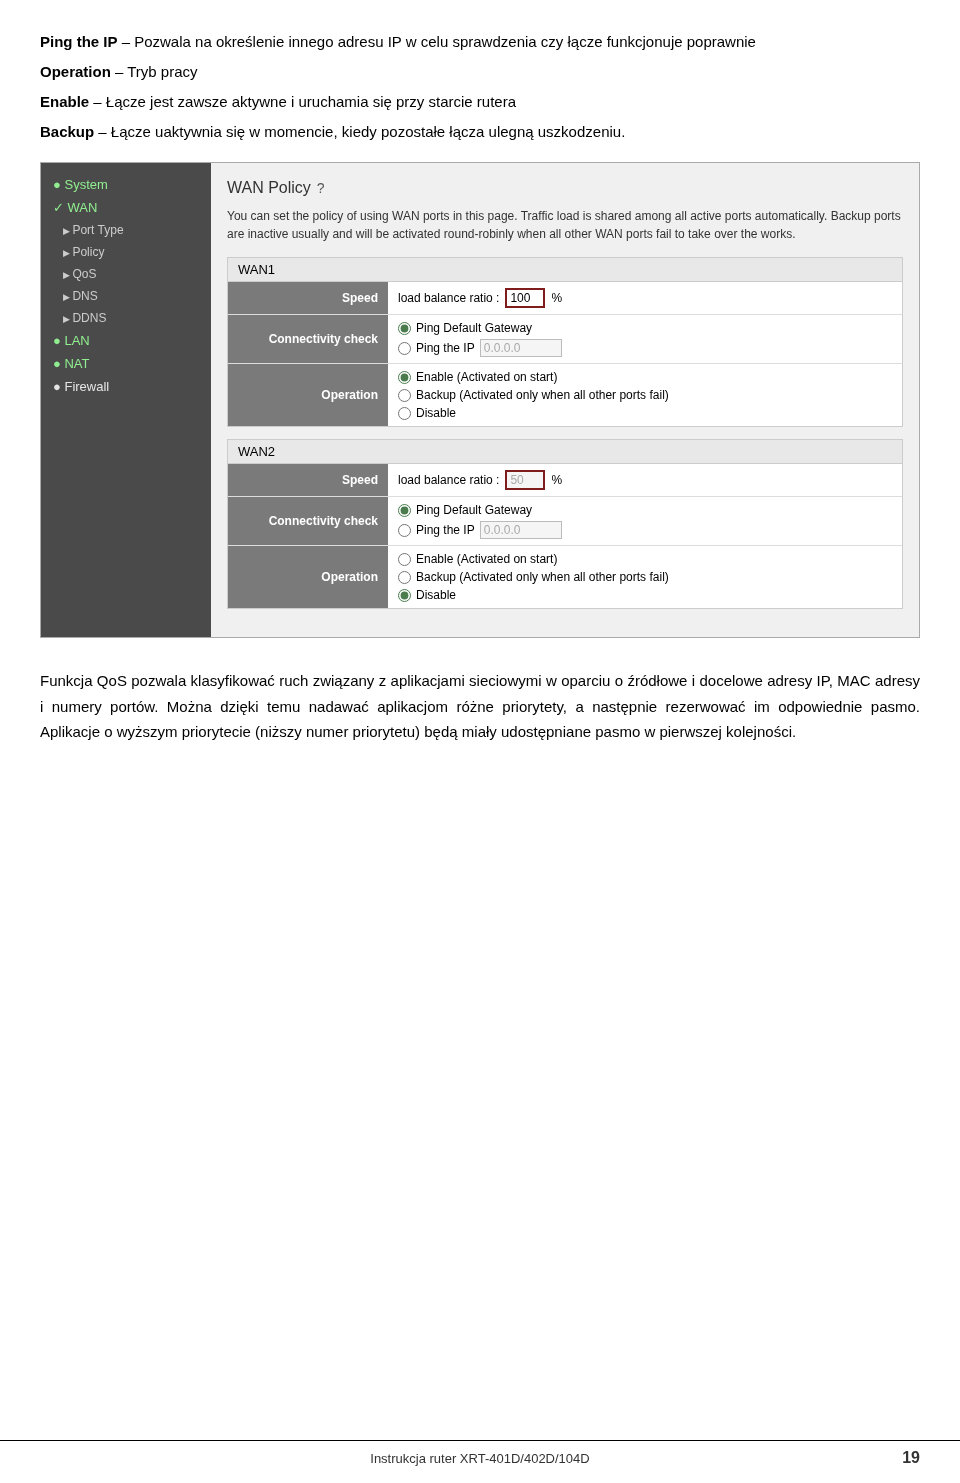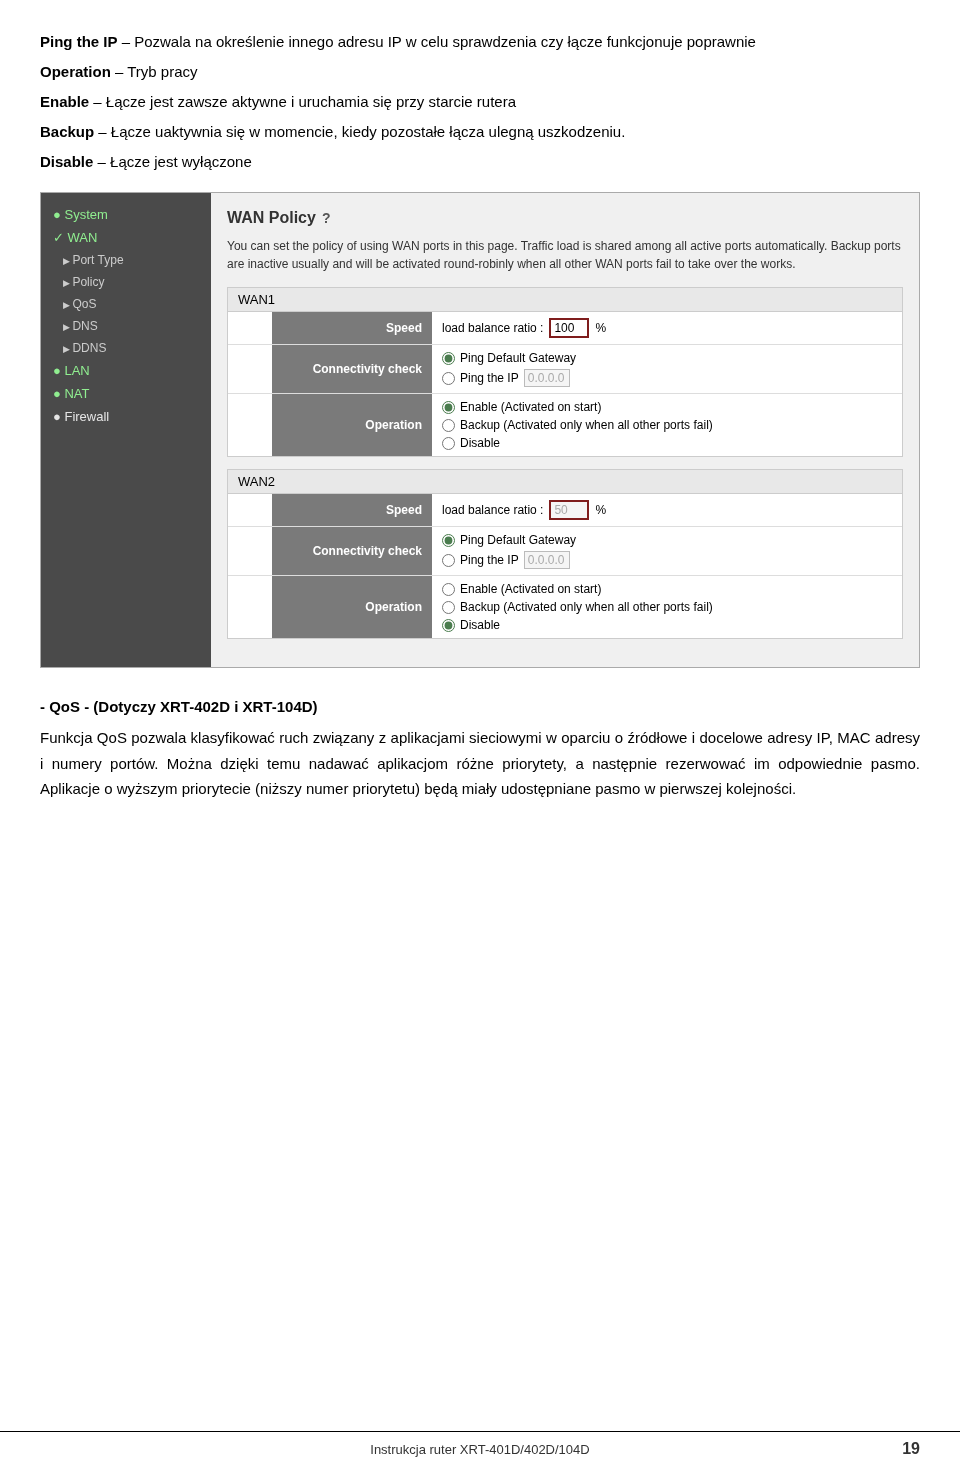--- a/index.html
+++ b/index.html
@@ -76,21 +76,21 @@
 
     
     .content-area {
       flex: 1;
       padding: 16px;
       background: #f0f0f0;
     }
 
     .page-title {
       font-size: 16px;
-      font-weight: bold;
+      font-weight: normal;
       color: #333;
       margin-bottom: 10px;
       display: flex;
       align-items: center;
       gap: 6px;
     }
 
     .title-icon {
       font-size: 14px;
       color: #555;
@@ -135,21 +135,20 @@
       background: #7a7a7a;
       color: #fff;
       font-size: 12px;
       font-weight: bold;
       display: flex;
       align-items: center;
       justify-content: flex-end;
       padding-right: 10px;
       padding: 6px 10px 6px 6px;
       text-align: center;
-      margin-left: 44px;
     }
 
     .row-content {
       flex: 1;
       padding: 6px 10px;
       display: flex;
       align-items: center;
       gap: 8px;
       font-size: 12px;
       flex-wrap: wrap;
@@ -169,21 +168,21 @@
     }
 
     .speed-input {
       width: 40px;
       border: 2px solid #7f1d1d;
       padding: 1px 3px;
       font-size: 12px;
     }
 
     .ip-input {
-      width: 46px;
+      width: 82px;
       border: 1px solid #bbb;
       padding: 1px 3px;
       font-size: 12px;
       color: #aaa;
       background: #f5f5f5;
     }
 
     .radio-row {
       display: flex;
       align-items: center;
@@ -209,21 +208,21 @@
     .body-text {
       font-size: 15px;
       line-height: 1.7;
       text-align: justify;
       margin-bottom: 10px;
     }
 
     
     .footer {
       position: absolute;
-      bottom: 17px;
+      bottom: 8px;
       left: 0;
       right: 0;
       border-top: 1px solid #000;
       display: flex;
       justify-content: flex-end;
       align-items: center;
       padding: 8px 40px;
       font-size: 13px;
       color: #333;
     }
@@ -251,23 +250,20 @@
     </p>
     <p>
       <span class="bold">Operation</span><span> – Tryb pracy</span>
     </p>
     <p>
       <span class="bold">Enable</span><span> – Łącze jest zawsze aktywne i uruchamia się przy starcie rutera</span>
     </p>
     <p>
       <span class="bold">Backup</span><span> – Łącze uaktywnia się w momencie, kiedy pozostałe łącza ulegną uszkodzeniu.</span>
     </p>
-    <p>
-      <span class="bold">Disable</span><span> – Łącze jest wyłączone</span>
-    </p>
   </div>
 
   <div class="main-panel">
 
     <div class="sidebar">
       <div class="sidebar-item active">● System</div>
       <div class="sidebar-item selected">✓ WAN</div>
       <div class="sidebar-item sub">Port Type</div>
       <div class="sidebar-item sub">Policy</div>
       <div class="sidebar-item sub">QoS</div>
@@ -378,21 +374,20 @@
               <span>Disable</span>
             </div>
           </div>
         </div>
       </div>
 
     </div>
   </div>
 
   <div>
-    <div class="section-heading">- QoS -  (Dotyczy XRT-402D i XRT-104D)</div>
     <div class="body-text">Funkcja QoS pozwala klasyfikować ruch związany z aplikacjami sieciowymi w oparciu o źródłowe i docelowe adresy IP, MAC adresy i numery portów. Można dzięki temu nadawać aplikacjom różne priorytety, a następnie rezerwować im odpowiednie pasmo. Aplikacje o wyższym priorytecie (niższy numer priorytetu) będą miały udostępniane pasmo w pierwszej kolejności.</div>
   </div>
 </div>
 
 <div class="footer">
   <div style="min-width:30px;"></div>
   <div class="footer-title">Instrukcja ruter XRT-401D/402D/104D</div>
   <div class="footer-page">19</div>
 </div>
 

